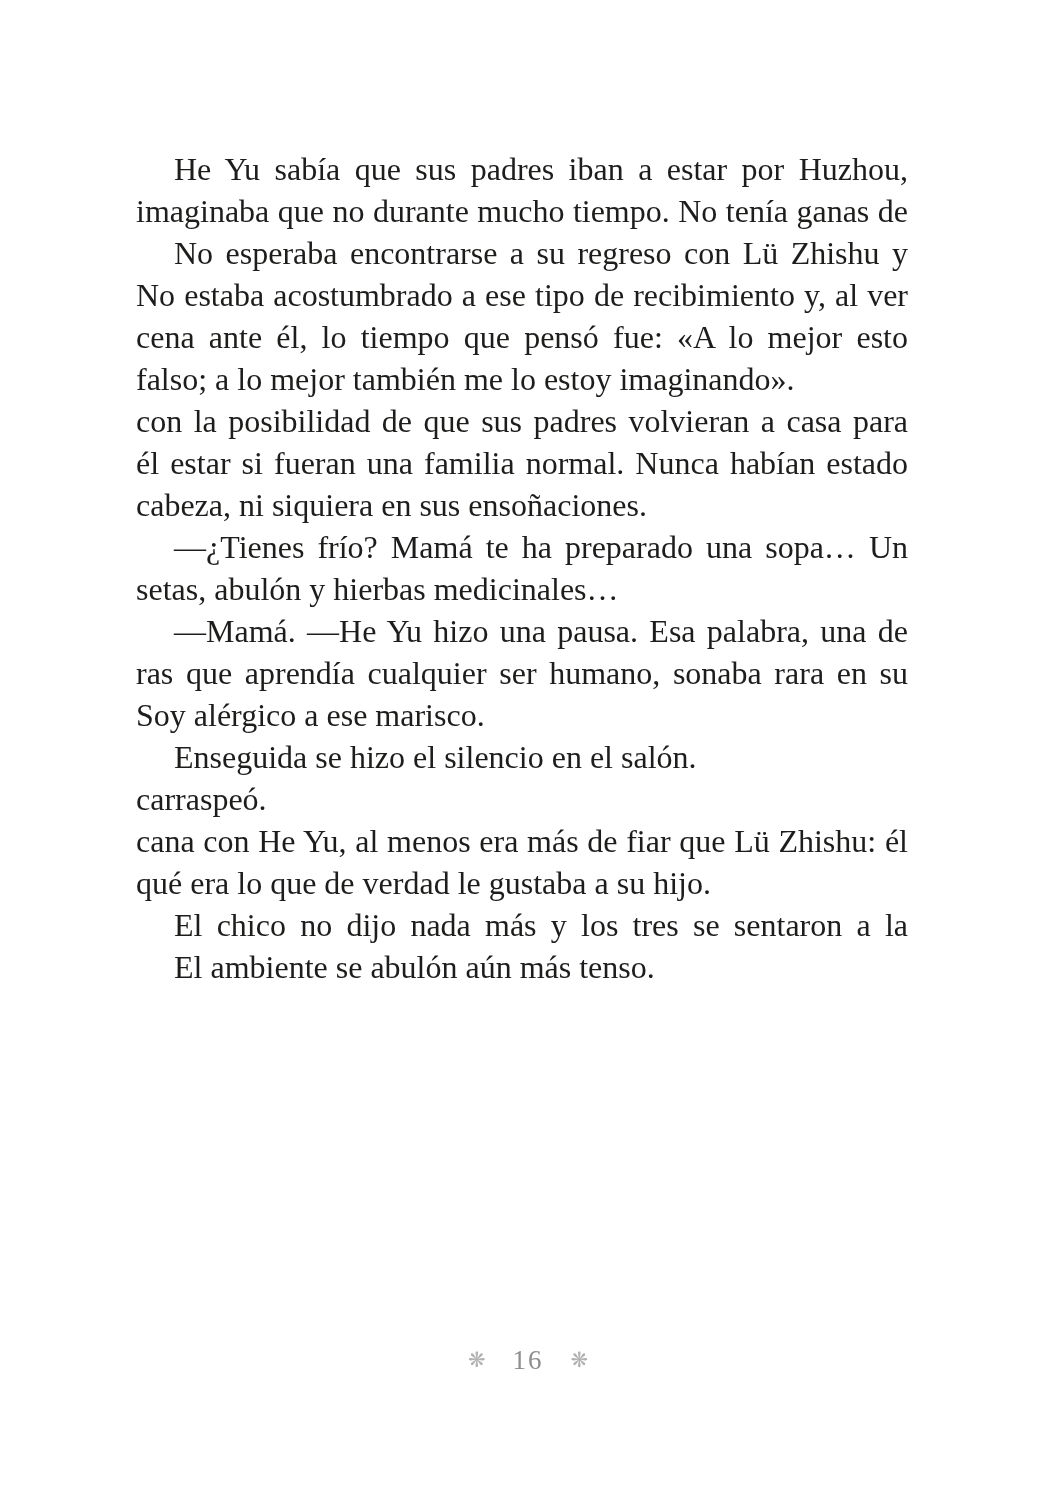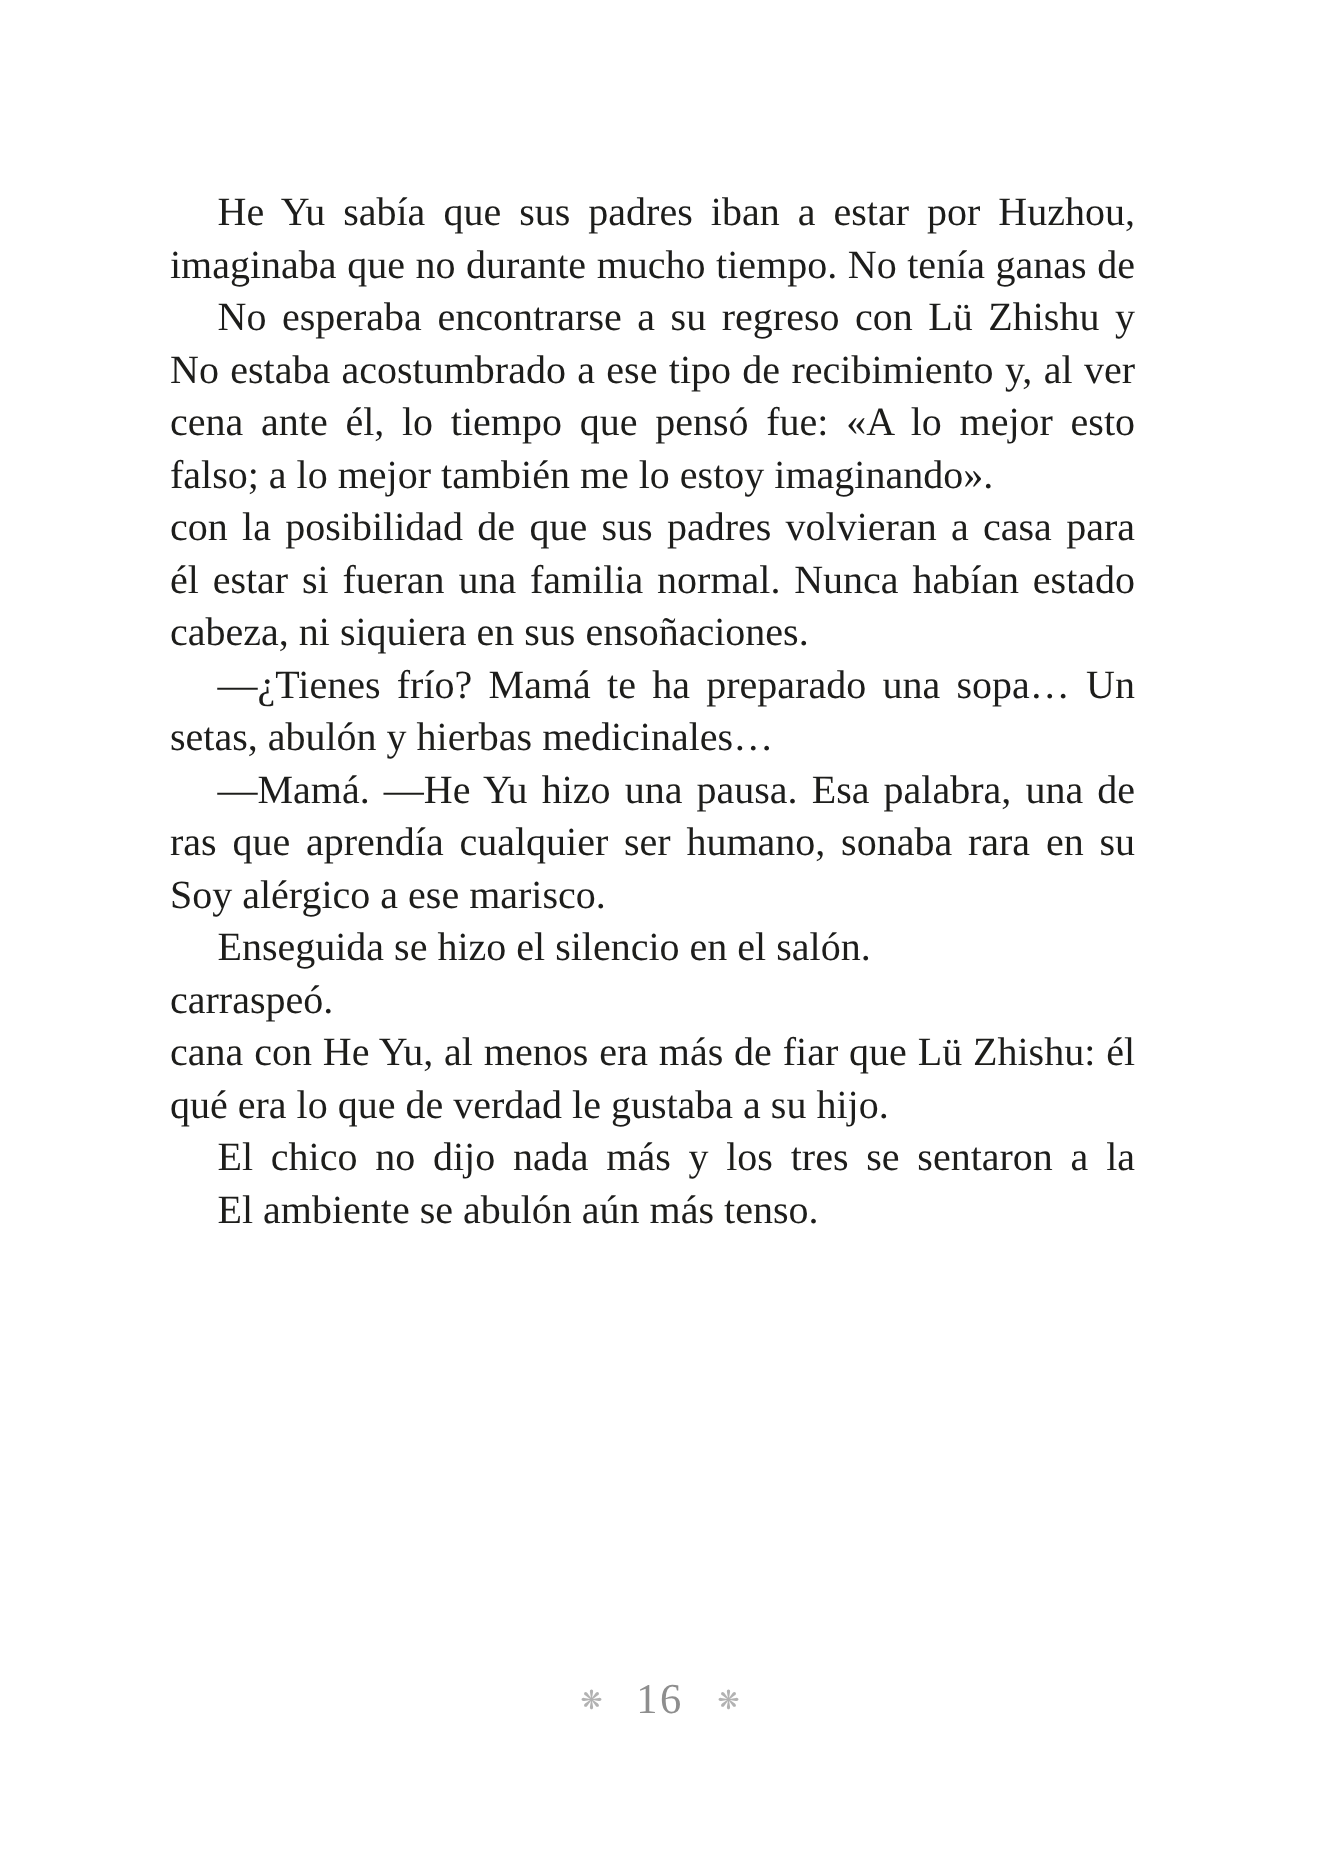--- a/index.html
+++ b/index.html
@@ -53,21 +53,21 @@
     gap: 27px;
   }
   .ornament {
     font-family: "DejaVu Sans", sans-serif;
     font-size: 21px;
     color: #b2b2b2;
     line-height: 1;
   }
   .pagenum {
     font-family: "Liberation Serif", serif;
-    font-size: 34px;
+    font-size: 27px;
     color: #8e8e8e;
     letter-spacing: 2px;
     line-height: 1;
   }
 </style>
 </head>
 <body>
 
 <div class="page">
   <div class="text-block" id="text-block">

